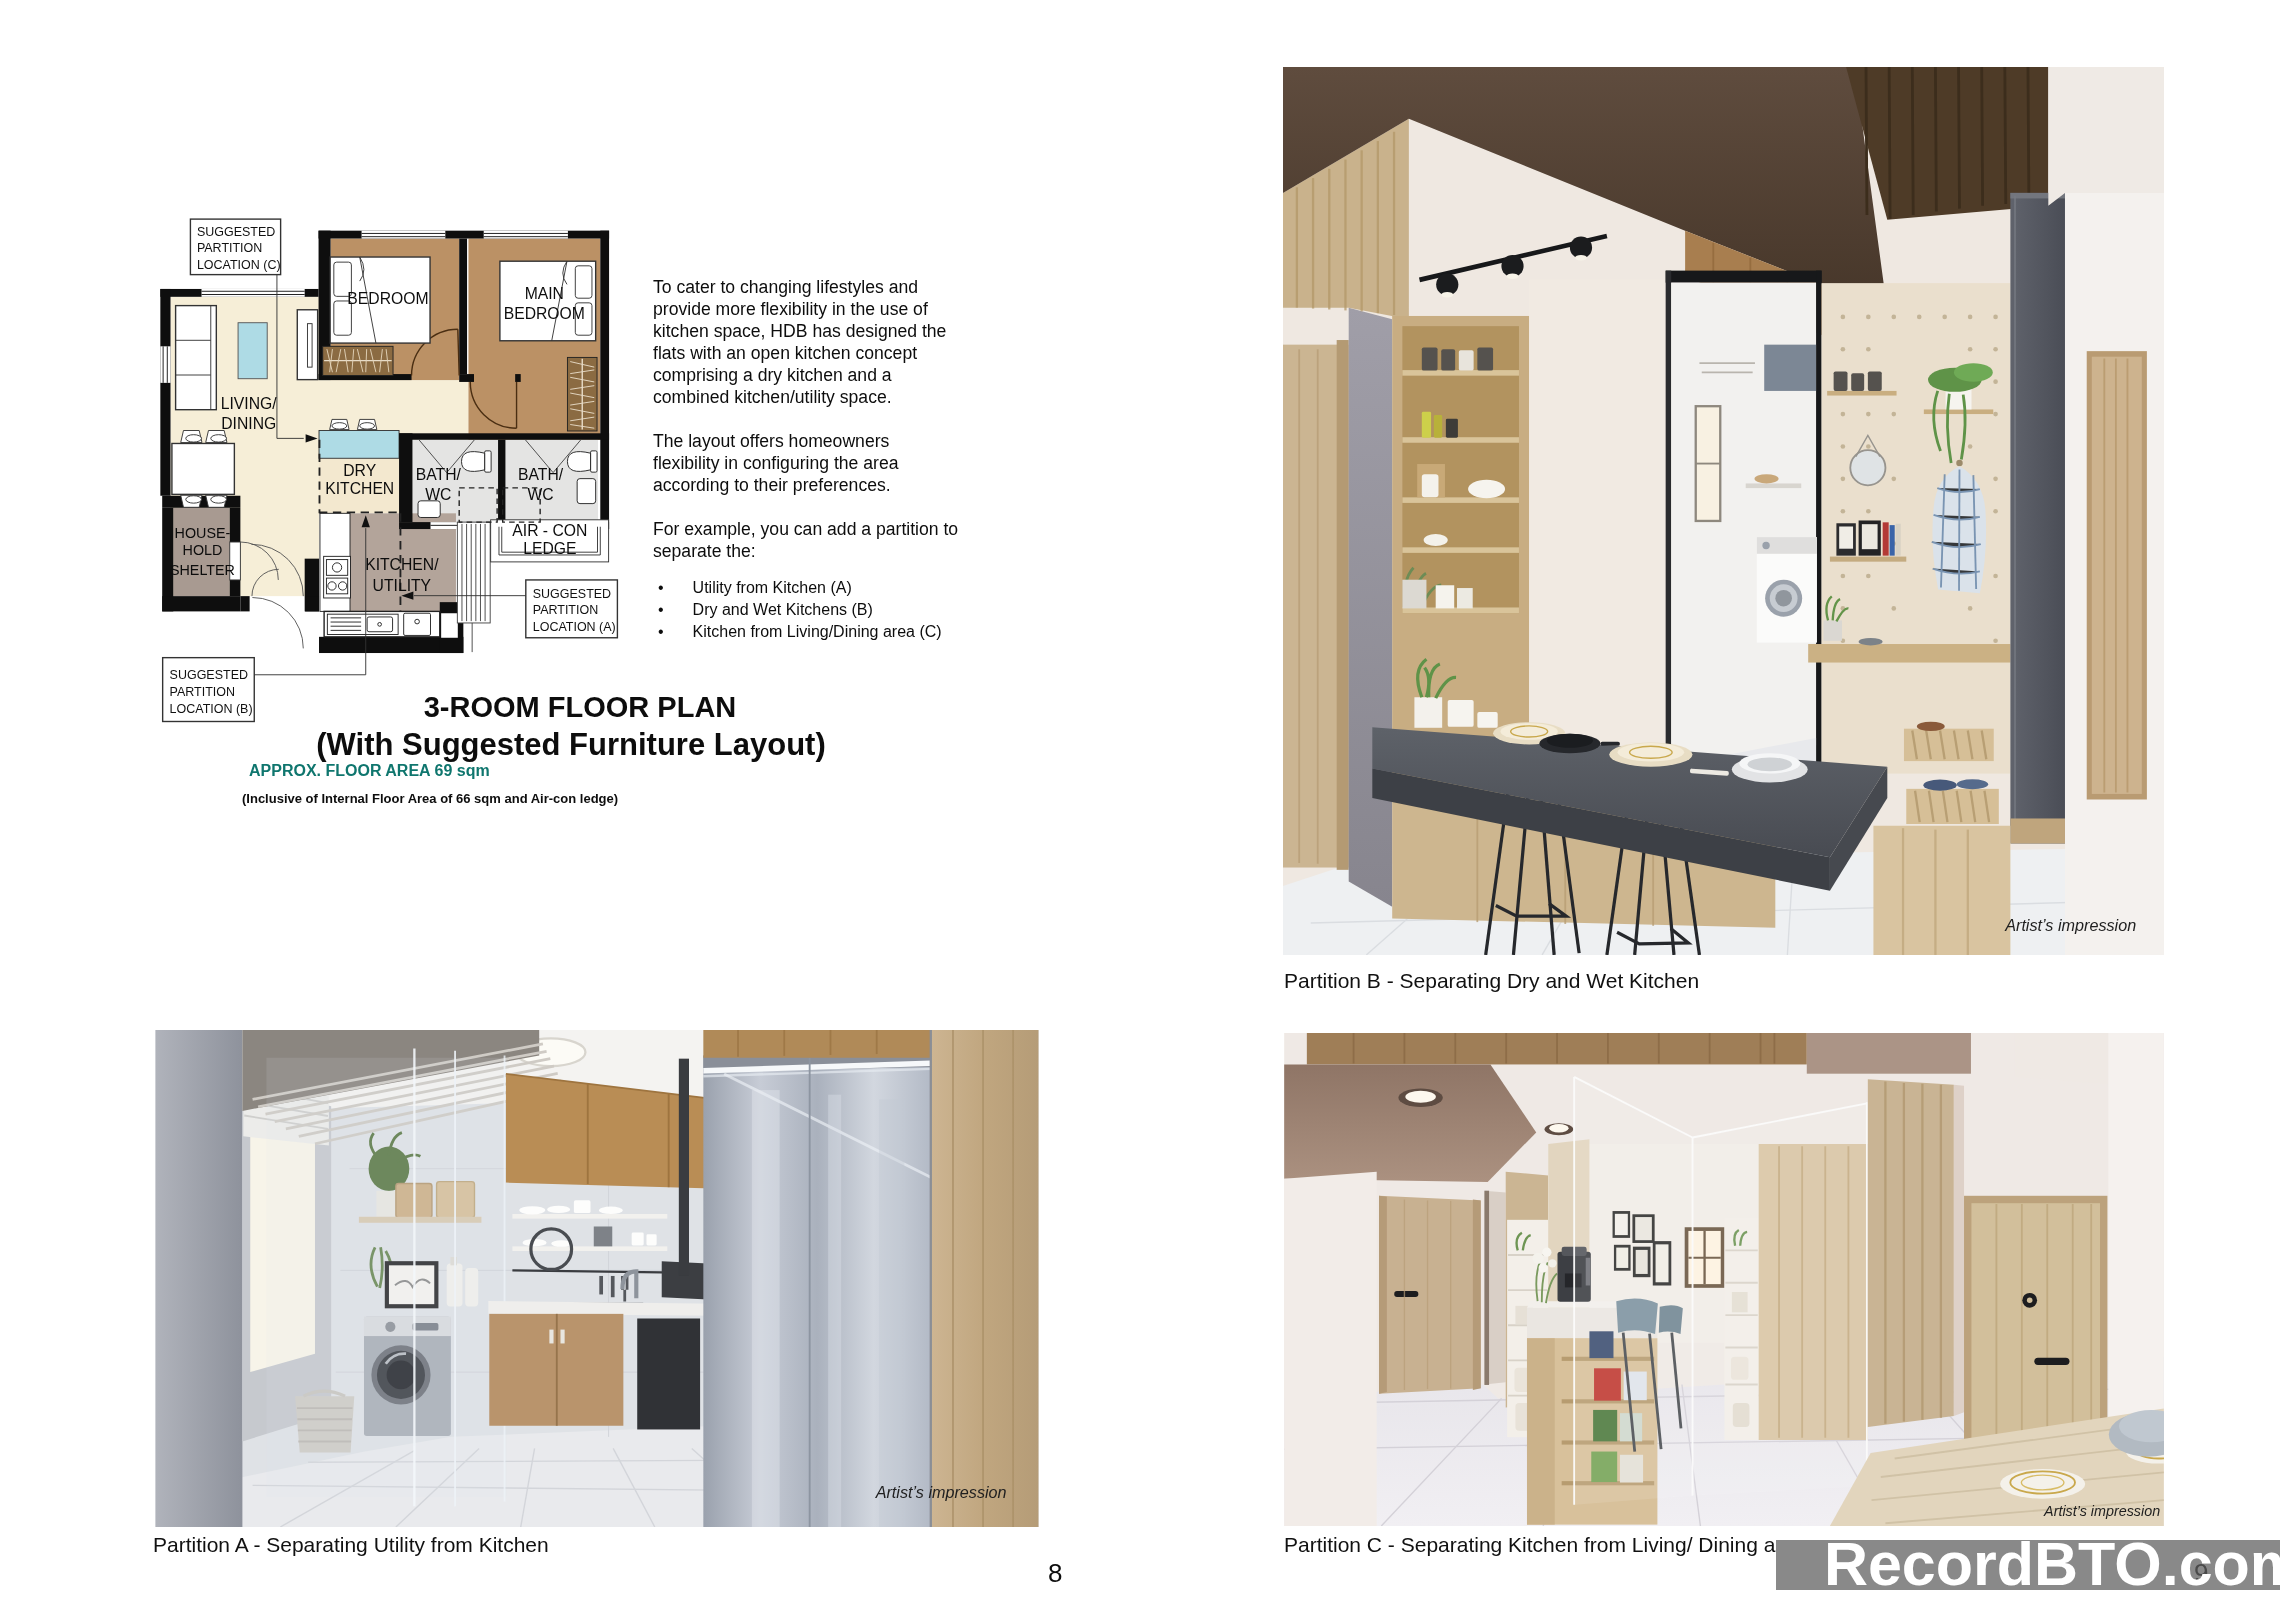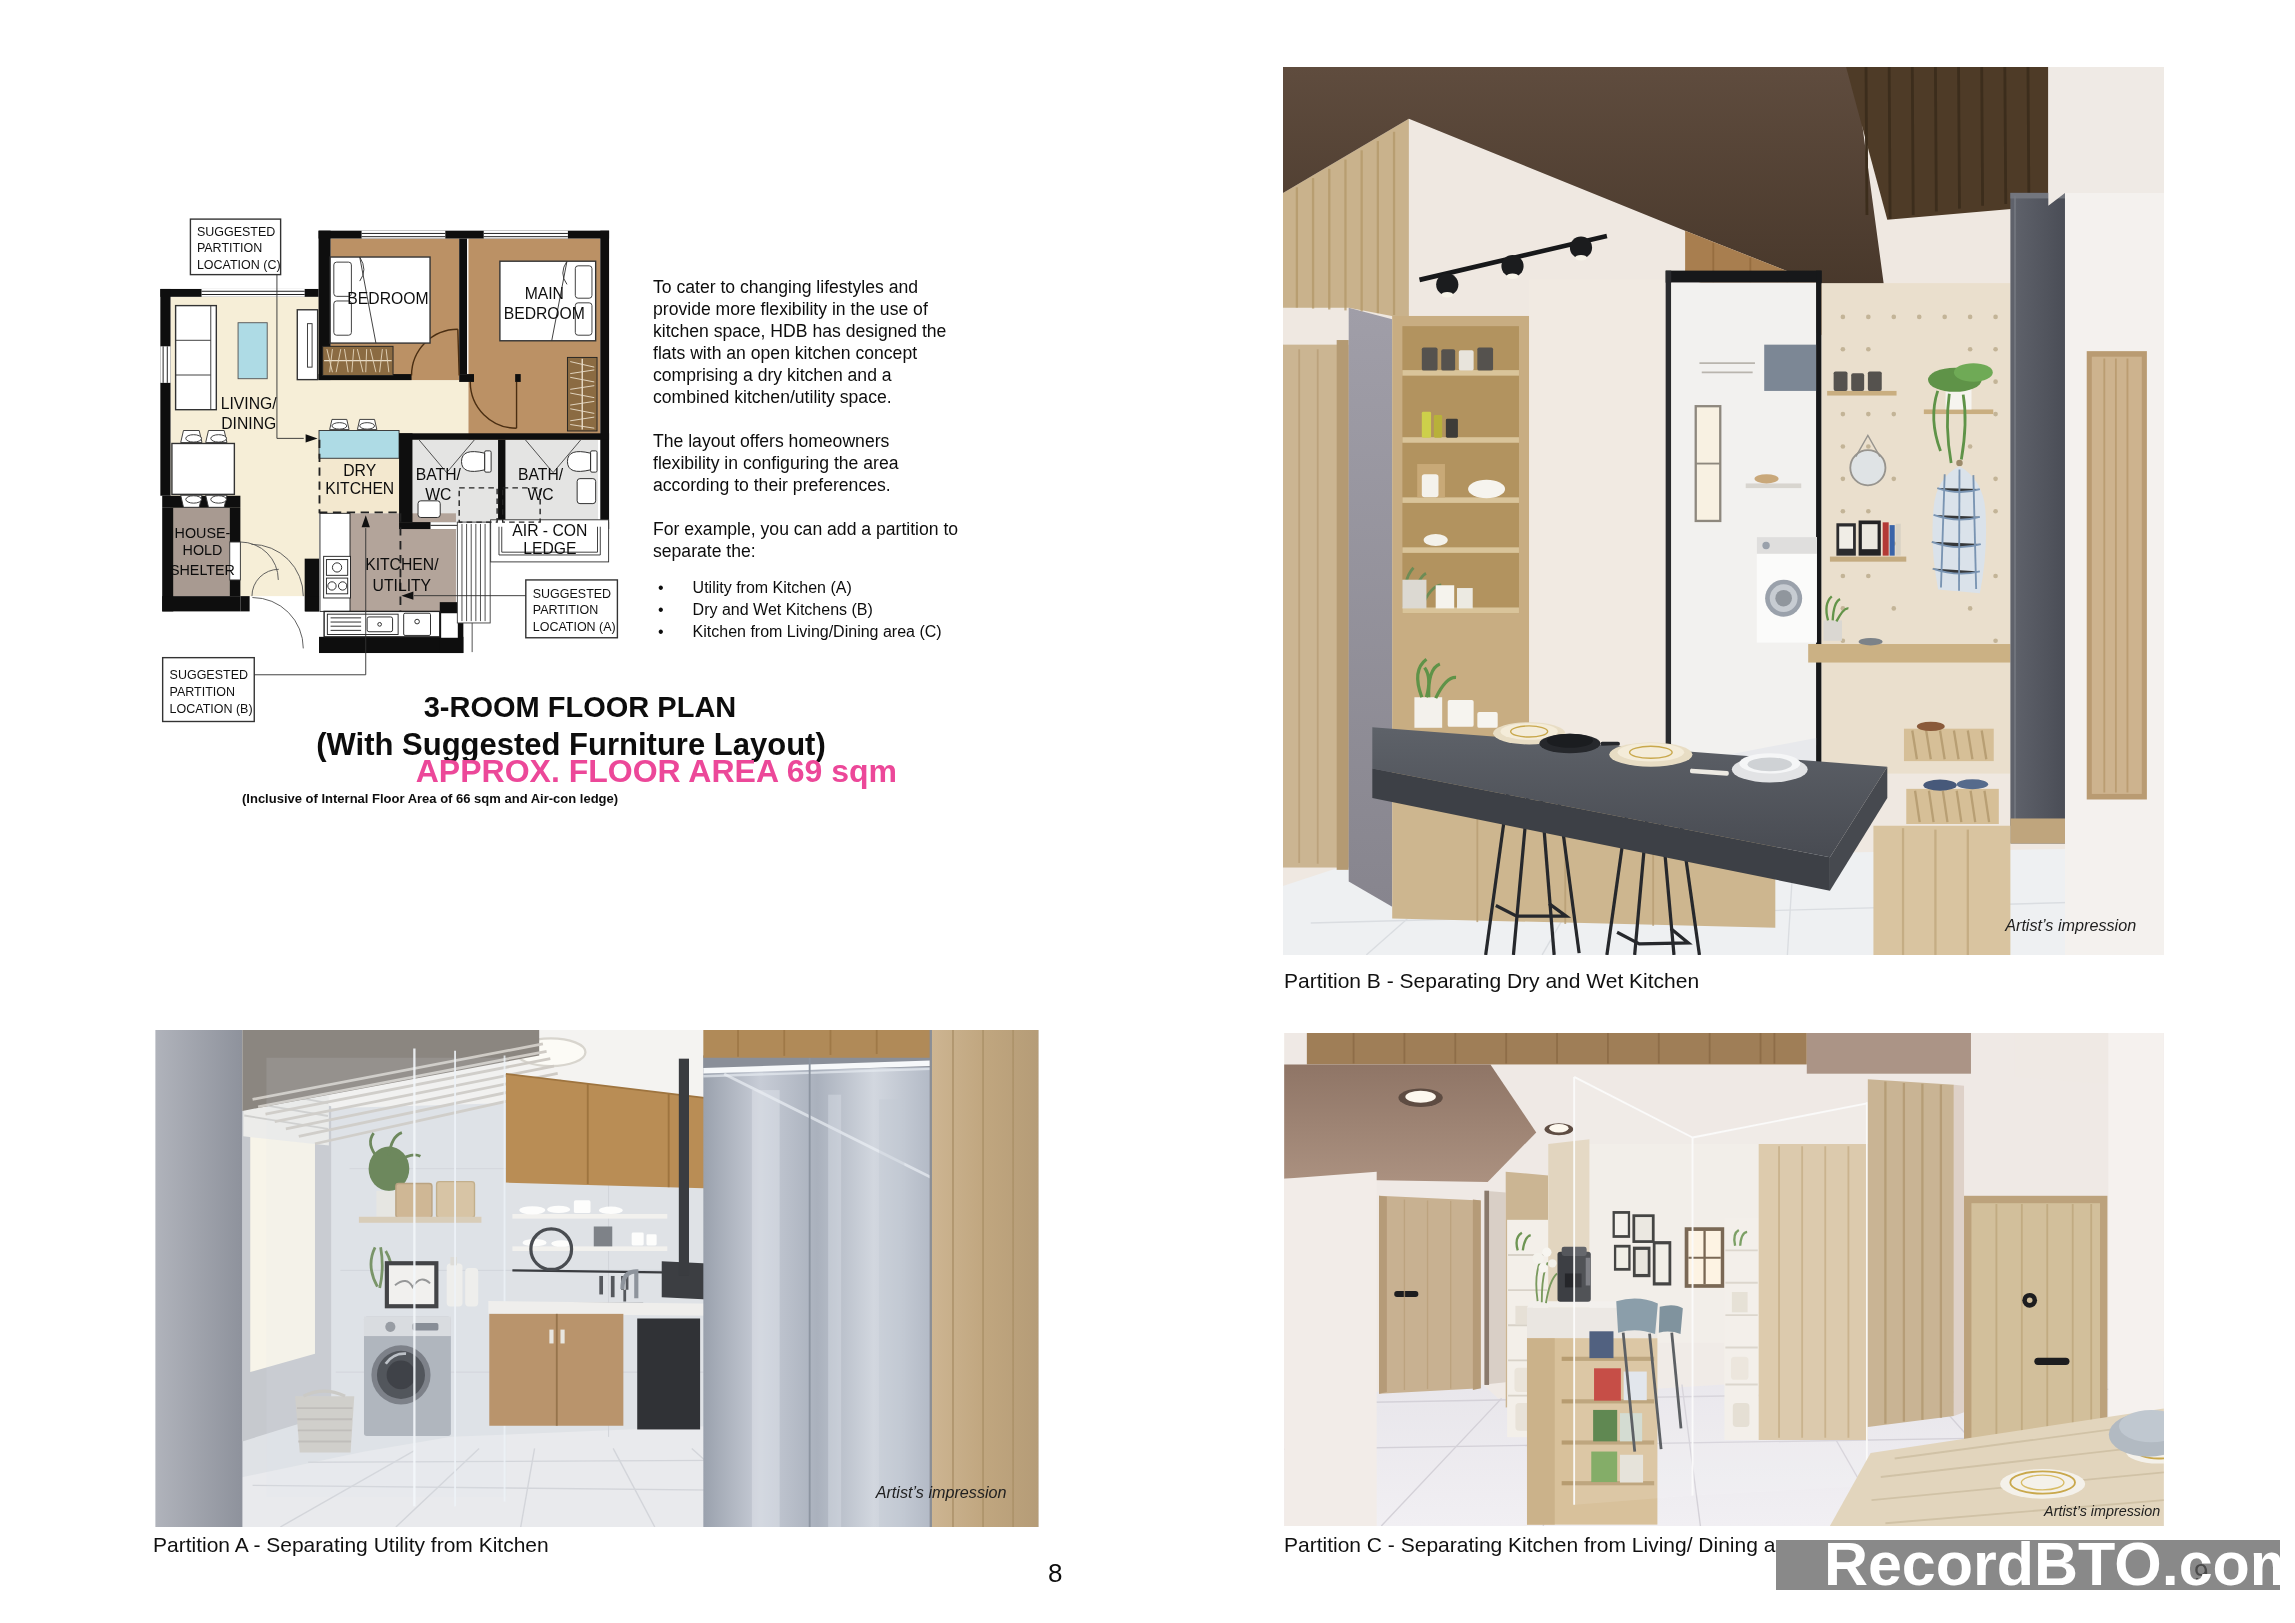--- a/index.html
+++ b/index.html
@@ -351,21 +351,21 @@
 <div class="abs" style="left:658px;top:577px;font-size:16px;font-weight:normal;line-height:22px;color:#0d0d0d;">
 <div>•<span style="display:inline-block;width:29px;"></span>Utility from Kitchen (A)</div>
 <div>•<span style="display:inline-block;width:29px;"></span>Dry and Wet Kitchens (B)</div>
 <div>•<span style="display:inline-block;width:29px;"></span>Kitchen from Living/Dining area (C)</div>
 </div>
 
 <div class="abs" style="left:256px;top:693px;width:648px;text-align:center;white-space:nowrap;font-size:29px;line-height:29px;font-weight:bold;color:#0d0d0d;">3-ROOM FLOOR PLAN</div>
 
 <div class="abs" style="left:247px;top:733px;width:648px;text-align:center;white-space:nowrap;font-size:31px;line-height:23px;font-weight:bold;color:#0d0d0d;">(With Suggested Furniture Layout)</div>
 
-<div class="abs" style="left:249px;top:759px;width:648px;text-align:right;white-space:nowrap;font-size:32px;line-height:24px;font-weight:bold;color:#ec4899;">APPROX. FLOOR AREA 69 sqm</div>
+<div class="abs" style="left:249px;top:759px;width:648px;text-align:left;white-space:nowrap;font-size:16px;line-height:24px;font-weight:bold;color:#0f766e;">APPROX. FLOOR AREA 69 sqm</div>
 
 <div class="abs" style="left:242px;top:789px;width:648px;white-space:nowrap;font-size:13px;line-height:19.4px;font-weight:bold;color:#0d0d0d;">(Inclusive of Internal Floor Area of 66 sqm and Air-con ledge)</div>
 
 <svg class="abs" style="left:1283px;top:67px;" width="881" height="888" viewBox="0 0 1904 1919">
   <defs>
     <linearGradient id="bslab" x1="0" y1="0" x2="0" y2="1">
         <stop offset="0" stop-color="#5f4c3e"></stop>
         <stop offset="1" stop-color="#463629"></stop>
       </linearGradient>
     <linearGradient id="bgray" x1="0" y1="0" x2="0" y2="1">

